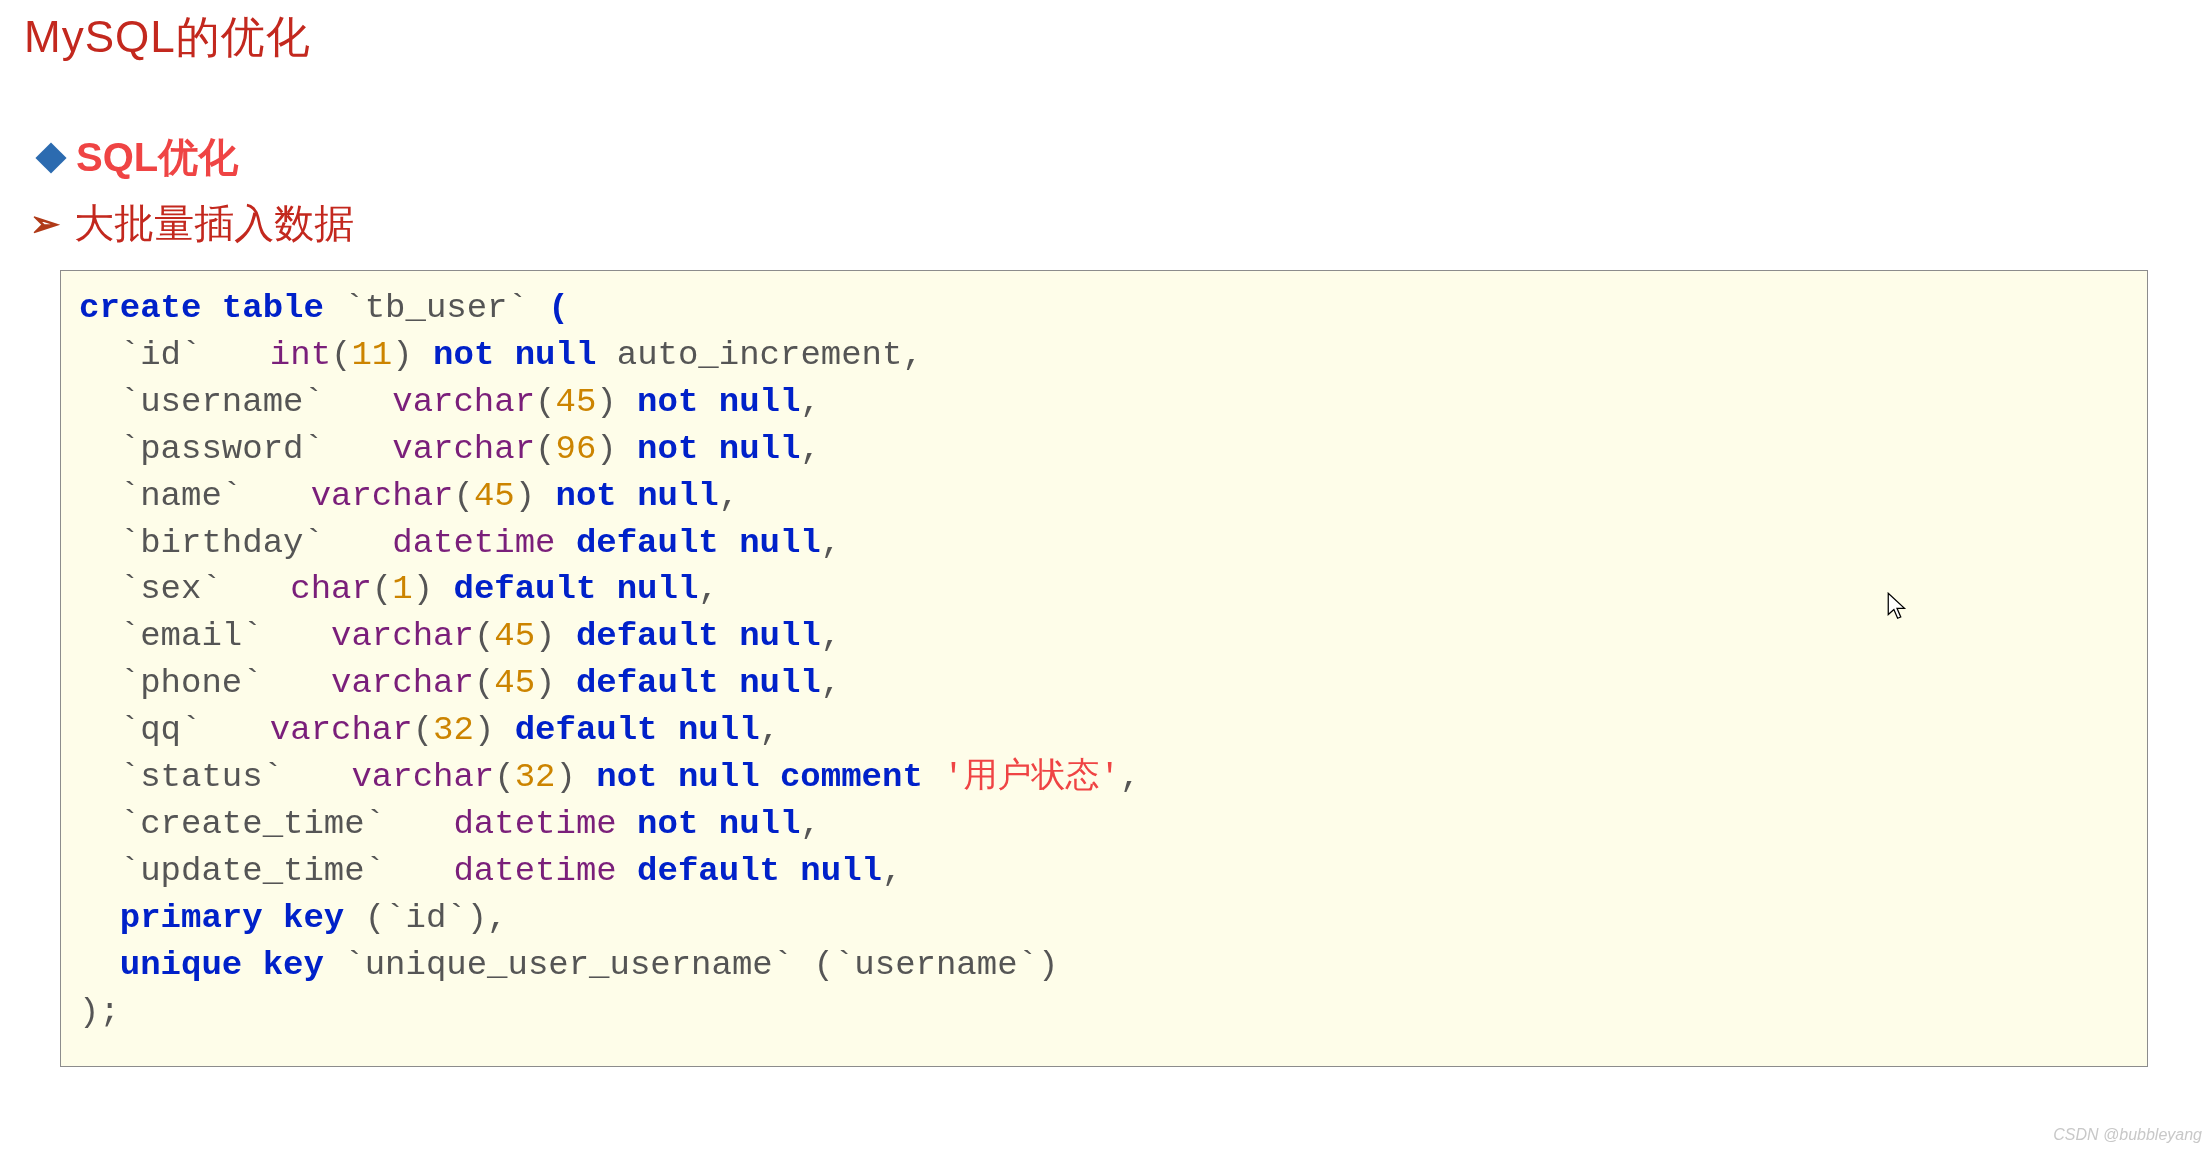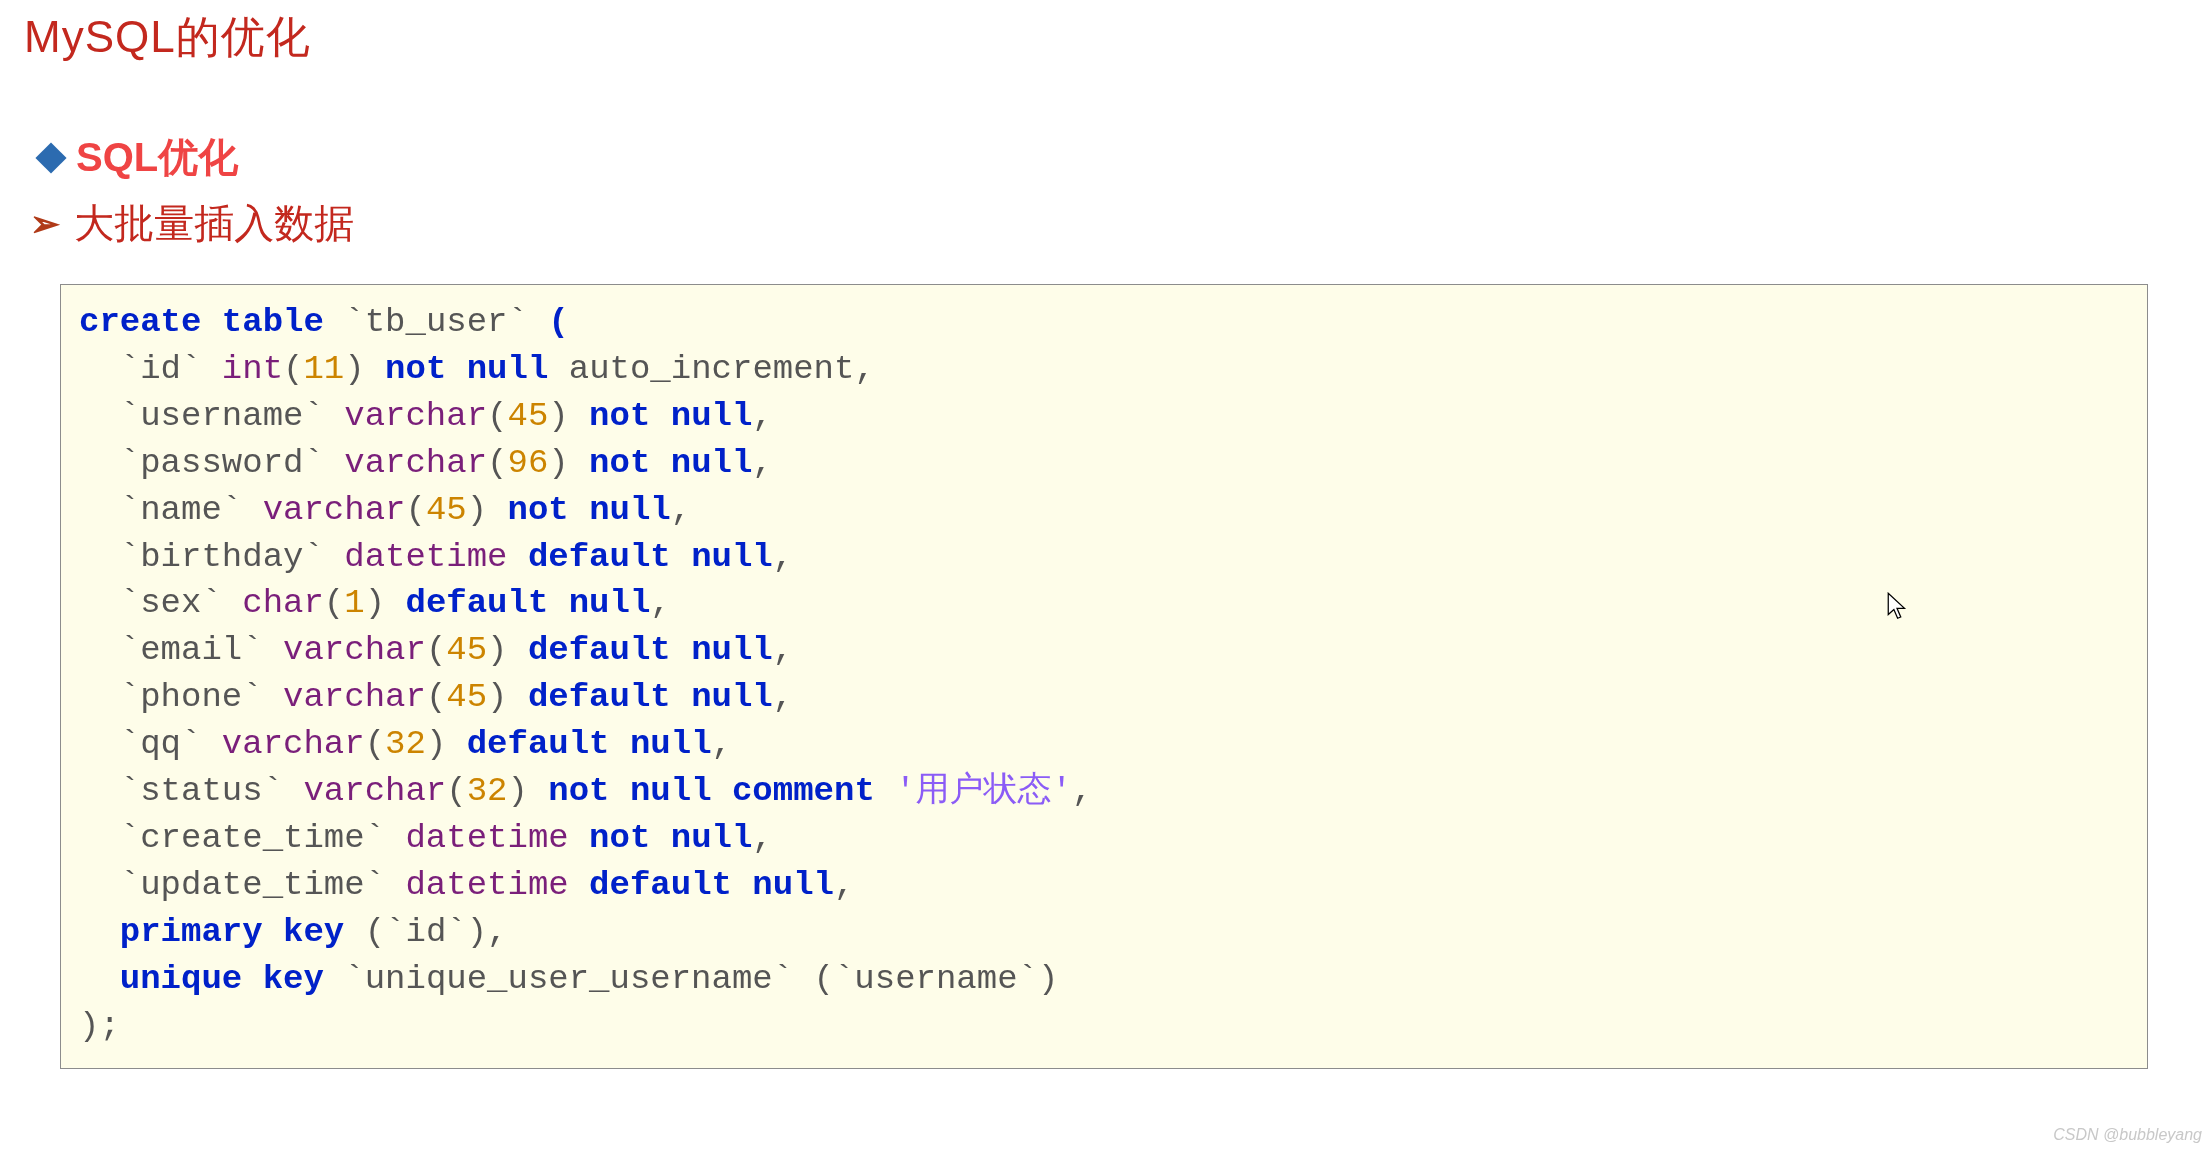--- a/index.html
+++ b/index.html
@@ -62,38 +62,38 @@
   }
 
   .section-text {
     font-size: 40px;
     color: #c3281e;
   }
 
   .code-box {
     position: absolute;
     left: 60px;
-    top: 284px;
+    top: 270px;
     width: 2088px;
     box-sizing: border-box;
     border: 1.5px solid #8c8c8c;
     background: #fefde9;
-    padding: 14px 18px 18px 18px;
+    padding: 14px 18px 30px 18px;
     font-family: Consolas, "Courier New", monospace;
     font-size: 34px;
     line-height: 1.38;
     color: #555555;
     white-space: pre;
   }
 
   .tok-kw   { color: #0021c9; font-weight: 700; }  
   .tok-id   { color: #555555; }                    
-  .tok-type { color: #7a1f7a; }                    
+  .tok-type { color: #7a1f7a; margin-left: 48px; }                    
   .tok-num  { color: #cc8400; text-align: right; }                    
-  .tok-str  { color: #8b5cf6; }                    
+  .tok-str  { color: #ef4444; }                    
 
   .watermark {
     position: absolute;
     right: 8px;
     bottom: 6px;
     font-size: 16px;
     color: #c8c8c8;
     font-family: Arial, sans-serif;
     font-style: italic;
   }

